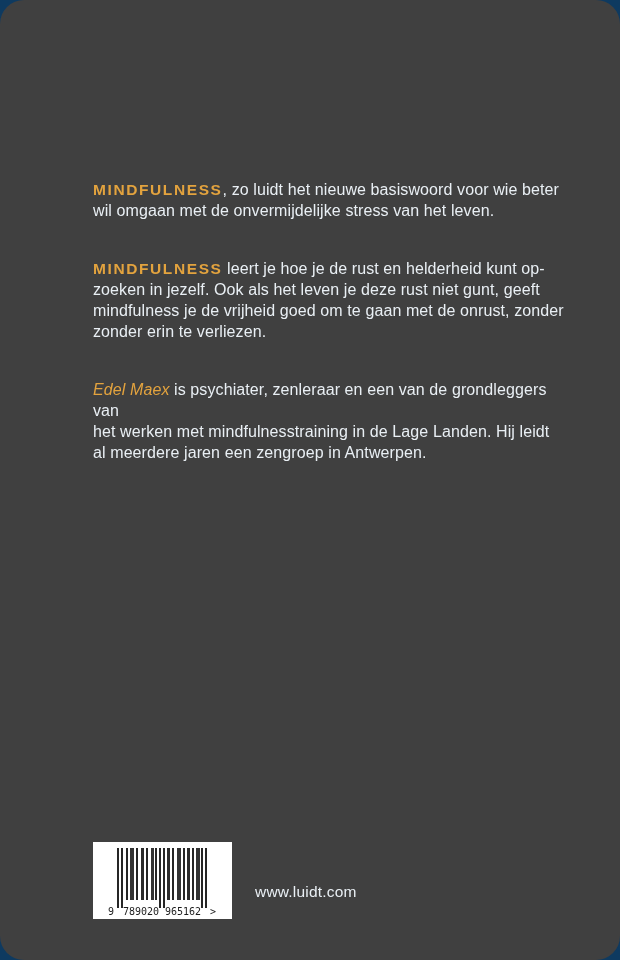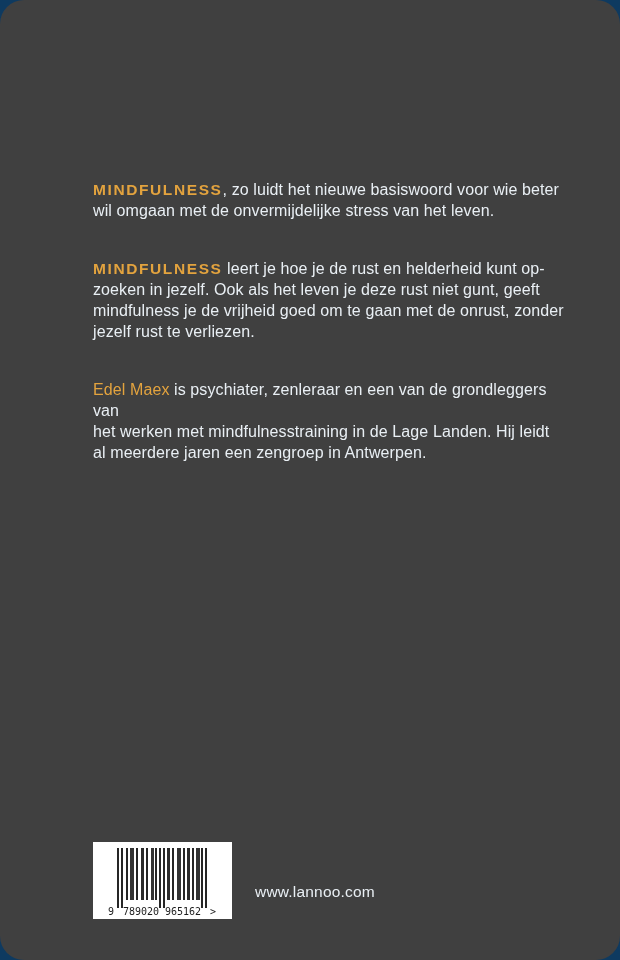--- a/index.html
+++ b/index.html
@@ -33,20 +33,21 @@
     white-space: pre-line;
   }
   .lead-keyword {
     color: #e3a33e;
     font-weight: 600;
     font-size: 15.5px;
     letter-spacing: 1.6px;
   }
   .lead-name {
     color: #e3a33e;
+    font-style: italic;
   }
   .barcode-box {
     position: absolute;
     left: 93px;
     top: 842px;
     width: 139px;
     height: 77px;
     background: #ffffff;
   }
   .barcode-box svg {
@@ -78,21 +79,21 @@
 
   <div class="text-block">
 
     <p class="para"><span class="lead-keyword">MINDFULNESS</span><span class="para-body">, zo luidt het nieuwe basiswoord voor wie beter
 wil omgaan met de onvermijdelijke stress van het leven.</span></p>
 
 
     <p class="para"><span class="lead-keyword">MINDFULNESS</span><span class="para-body"> leert je hoe je de rust en helderheid kunt op-
 zoeken in jezelf. Ook als het leven je deze rust niet gunt, geeft
 mindfulness je de vrijheid goed om te gaan met de onrust, zonder
-jezelf rust te verliezen.</span></p>
+zonder erin te verliezen.</span></p>
 
     <p class="para"><span class="lead-name">Edel Maex</span><span class="para-body"> is psychiater, zenleraar en een van de grondleggers van
 het werken met mindfulnesstraining in de Lage Landen. Hij leidt
 al meerdere jaren een zengroep in Antwerpen.</span></p>
 
   </div>
 
   <div class="barcode-box">
     <svg viewBox="0 0 139 77" xmlns="http://www.w3.org/2000/svg">
 
@@ -120,16 +121,16 @@
       <rect x="103" y="6" width="4" height="52" fill="#333333"></rect>
 
       <text class="barcode-digit" x="21" y="73" text-anchor="end">9</text>
       <text class="barcode-digit" x="48" y="73" text-anchor="middle">789020</text>
       <text class="barcode-digit" x="90" y="73" text-anchor="middle">965162</text>
       <text class="barcode-digit" x="117" y="73" text-anchor="start">&gt;</text>
     </svg>
   </div>
 
   <div class="websites">
-    <div class="website">www.lannoo.com</div>
+    <div class="website">www.luidt.com</div>
   </div>
 
 </div>
 
 </body></html>

